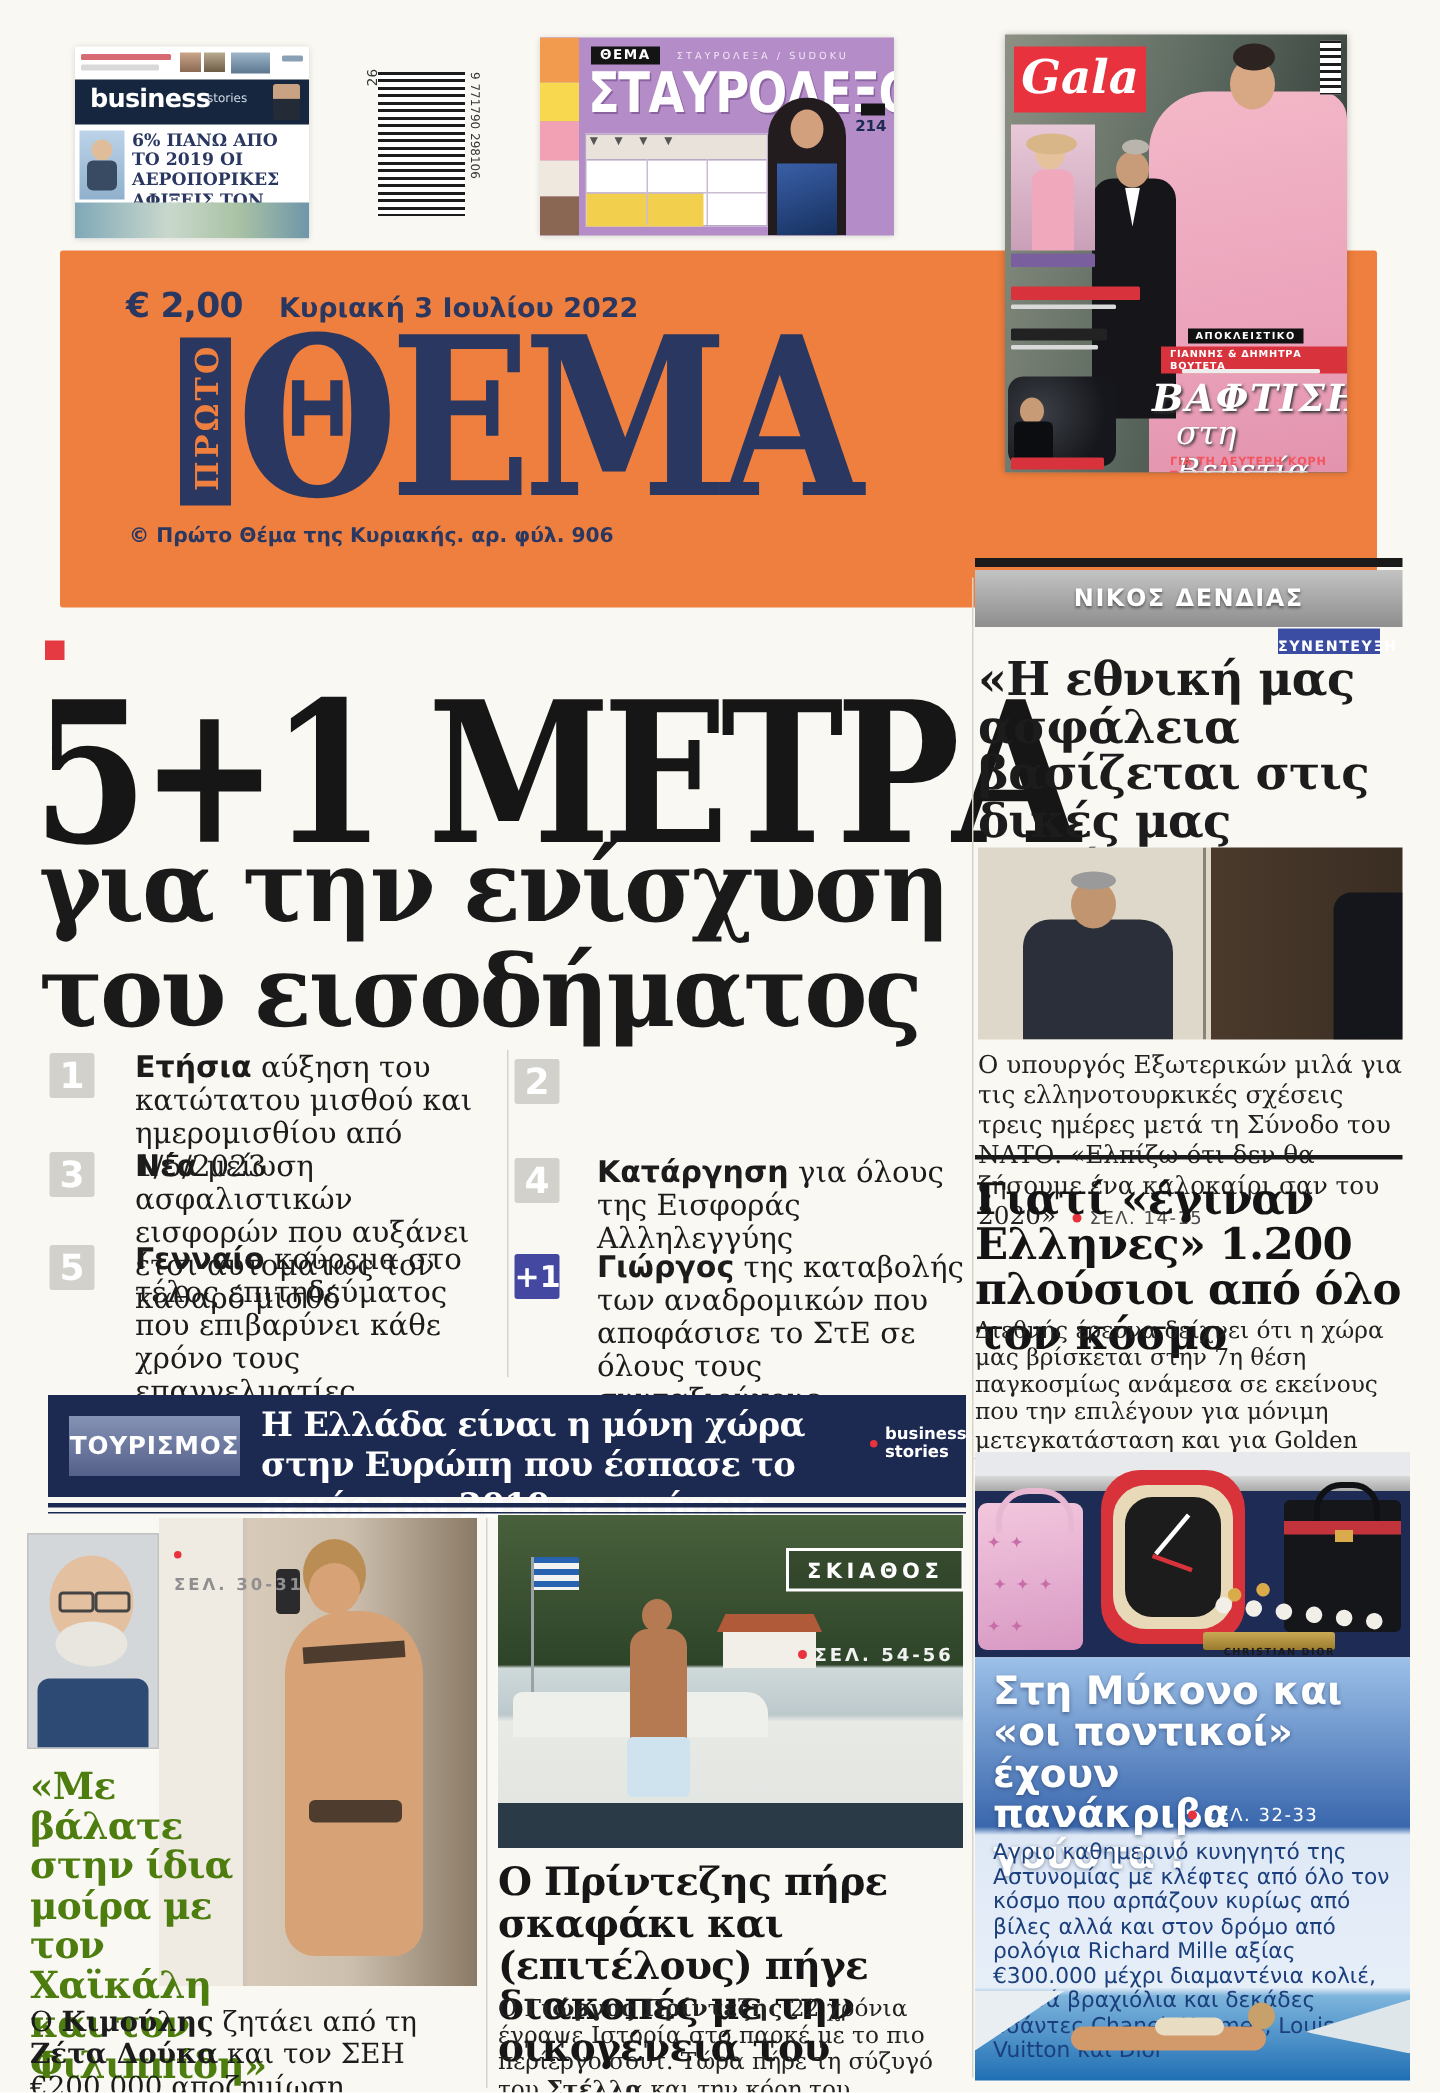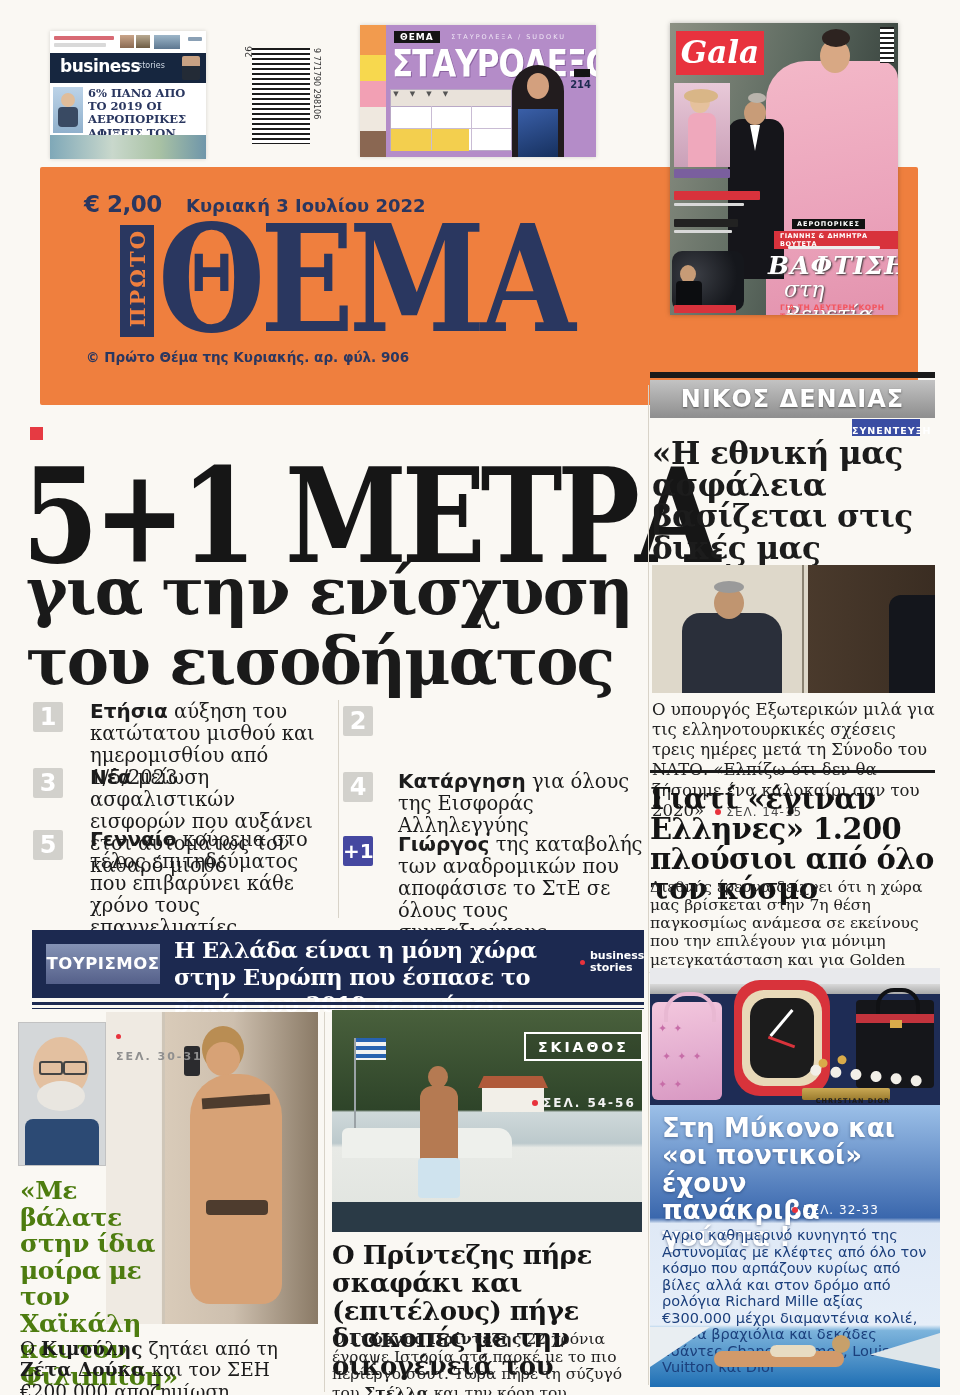--- a/index.html
+++ b/index.html
@@ -101,21 +101,21 @@
     <div class="tinybar" style="left:4px;top:146px;width:56px;height:9px;background:#7a5f9e;"></div>
     <div class="tinybar" style="left:4px;top:168px;width:86px;height:9px;background:#d8323c;"></div>
     <div class="tinybar" style="left:4px;top:180px;width:70px;height:3px;"></div>
     <div class="tinybar" style="left:4px;top:196px;width:64px;height:8px;background:#222;"></div>
     <div class="tinybar" style="left:4px;top:207px;width:58px;height:3px;"></div>
     <div class="ph" style="left:2px;top:228px;width:72px;height:60px;background:radial-gradient(circle at 30% 40%,#3c3f46,#15171c 70%);border-radius:10px;">
       <div class="abs" style="left:8px;top:14px;width:16px;height:18px;border-radius:50%;background:#c79b76;"></div>
       <div class="abs" style="left:4px;top:30px;width:26px;height:28px;background:#0c0d10;border-radius:4px;"></div>
     </div>
     <div class="tinybar" style="left:4px;top:282px;width:62px;height:8px;background:#d8323c;"></div>
-    <span class="abs sans white" style="left:122px;top:196px;font-size:6.5px;font-weight:bold;background:#111;padding:1px 5px;letter-spacing:1px;">ΑΕΡΟΠΟΡΙΚΕΣ</span>
+    <span class="abs sans white" style="left:122px;top:196px;font-size:6.5px;font-weight:bold;background:#111;padding:1px 5px;letter-spacing:1px;">ΑΠΟΚΛΕΙΣΤΙΚΟ</span>
     <span class="abs sans white" style="left:104px;top:208px;font-size:6.5px;font-weight:bold;background:#d8323c;padding:1px 6px;letter-spacing:.5px;">ΓΙΑΝΝΗΣ &amp; ΔΗΜΗΤΡΑ ΒΟΥΤΕΤΑ</span>
     <div class="tinybar" style="left:118px;top:223px;width:92px;height:3px;background:#eee;"></div>
     <span class="abs serif white b" style="left:98px;top:228px;font-size:25px;font-style:italic;letter-spacing:1px;text-shadow:1px 1px 2px #333;">ΒΑΦΤΙΣΗ</span>
     <span class="abs serif white" style="left:114px;top:254px;font-size:22px;font-style:italic;text-shadow:1px 1px 2px #333;">στη Βενετία</span>
     <span class="abs sans" style="left:110px;top:280px;font-size:7.5px;font-weight:bold;color:#f3555e;letter-spacing:.5px;">ΓΙΑ ΤΗ ΔΕΥΤΕΡΗ ΚΟΡΗ ΤΟΥΣ</span>
     <div class="tinybar" style="left:116px;top:291px;width:86px;height:2px;background:#ddd;"></div>
   </div>
 
   <div class="abs" style="left:40px;top:167px;width:878px;height:238px;background:#ef7f3e;border-radius:2px;">
     <span class="abs sans navy b" style="left:44px;top:24px;font-size:23px;letter-spacing:-.5px;">€ 2,00</span>
@@ -155,21 +155,21 @@
     <span class="lead">Γιώργος</span><span> της καταβολής των αναδρομικών που αποφάσισε το ΣτΕ σε όλους τους συνταξιούχους</span>
     <span class="pageref" style="margin-left:8px;"><span class="dot"></span><span>ΣΕΛ. 8-10</span></span>
   </div>
 
   <div class="vrule" style="left:338px;top:700px;height:218px;"></div>
   <div class="vrule" style="left:648px;top:385px;height:1000px;"></div>
   <div class="vrule" style="left:324px;top:1012px;height:380px;"></div>
 
   <div class="abs" style="left:650px;top:372px;width:285px;height:6px;background:#1a1a1a;"></div>
   <div class="abs" style="left:650px;top:380px;width:285px;height:38px;background:linear-gradient(#c3c3c3,#8e8e8e);text-align:center;">
-    <span class="sans white b" style="font-size:24px;line-height:38px;letter-spacing:1px;text-shadow:0 1px 2px #555;">ΝΙΚΟΣ ΔΕΝΔΙΑΣ</span>
+    <span class="sans white b" style="font-size:16px;line-height:38px;letter-spacing:1px;text-shadow:0 1px 2px #555;">ΝΙΚΟΣ ΔΕΝΔΙΑΣ</span>
   </div>
   <div class="abs" style="left:852px;top:419px;width:68px;height:17px;background:#3a4da3;text-align:center;">
     <span class="sans white b" style="font-size:9.5px;line-height:17px;letter-spacing:1px;">ΣΥΝΕΝΤΕΥΞΗ</span>
   </div>
   <div class="abs serif b" style="left:652px;top:438px;width:262px;font-size:31px;line-height:1.02;color:#1c1c1c;letter-spacing:-.5px;">«Η εθνική μας ασφάλεια βασίζεται στις δικές μας δυνάμεις»</div>
   <div class="ph" style="left:652px;top:565px;width:283px;height:128px;background:linear-gradient(90deg,#ded8ca 55%,#4a3a2c 55%,#3a2d22);">
     <div class="abs" style="left:150px;top:0;width:2px;height:128px;background:#8a8272;"></div>
     <div class="abs" style="left:30px;top:48px;width:100px;height:80px;background:#2a2f3a;border-radius:18px 22px 0 0;"></div>
     <div class="abs" style="left:62px;top:22px;width:30px;height:32px;border-radius:50%;background:#c09570;"></div>
     <div class="abs" style="left:62px;top:16px;width:30px;height:12px;border-radius:50%;background:#9a9a9a;"></div>

